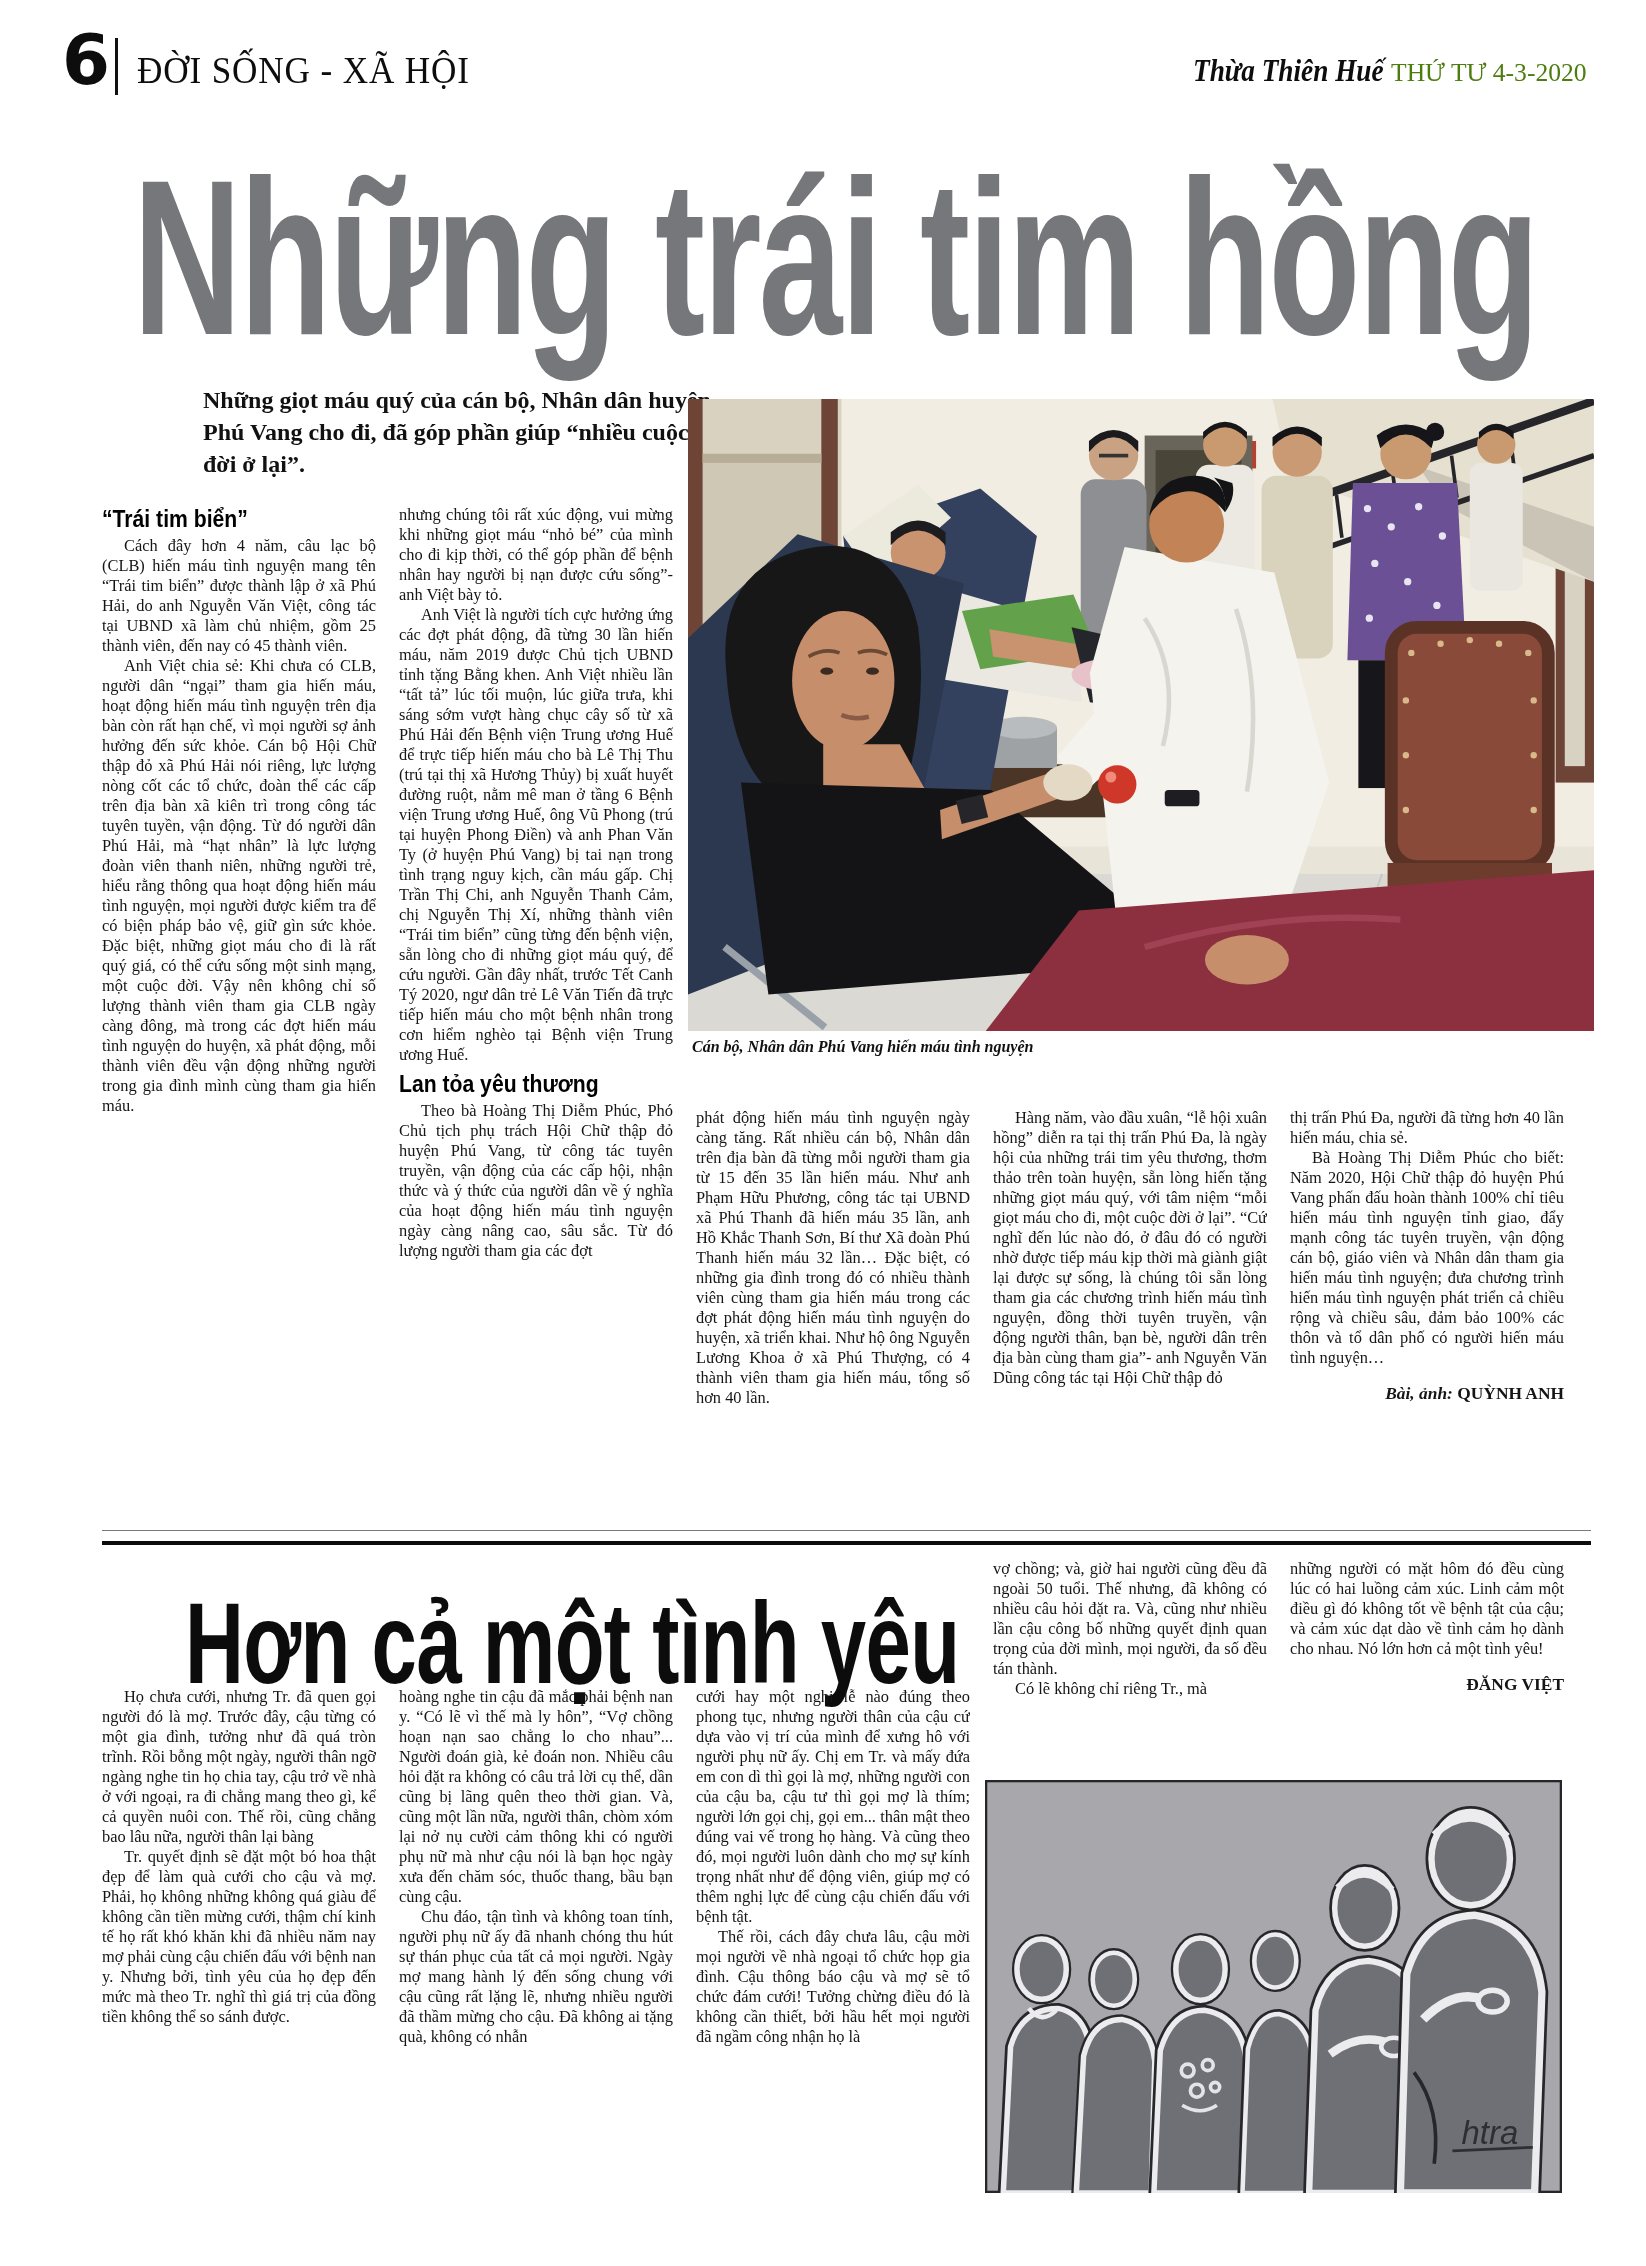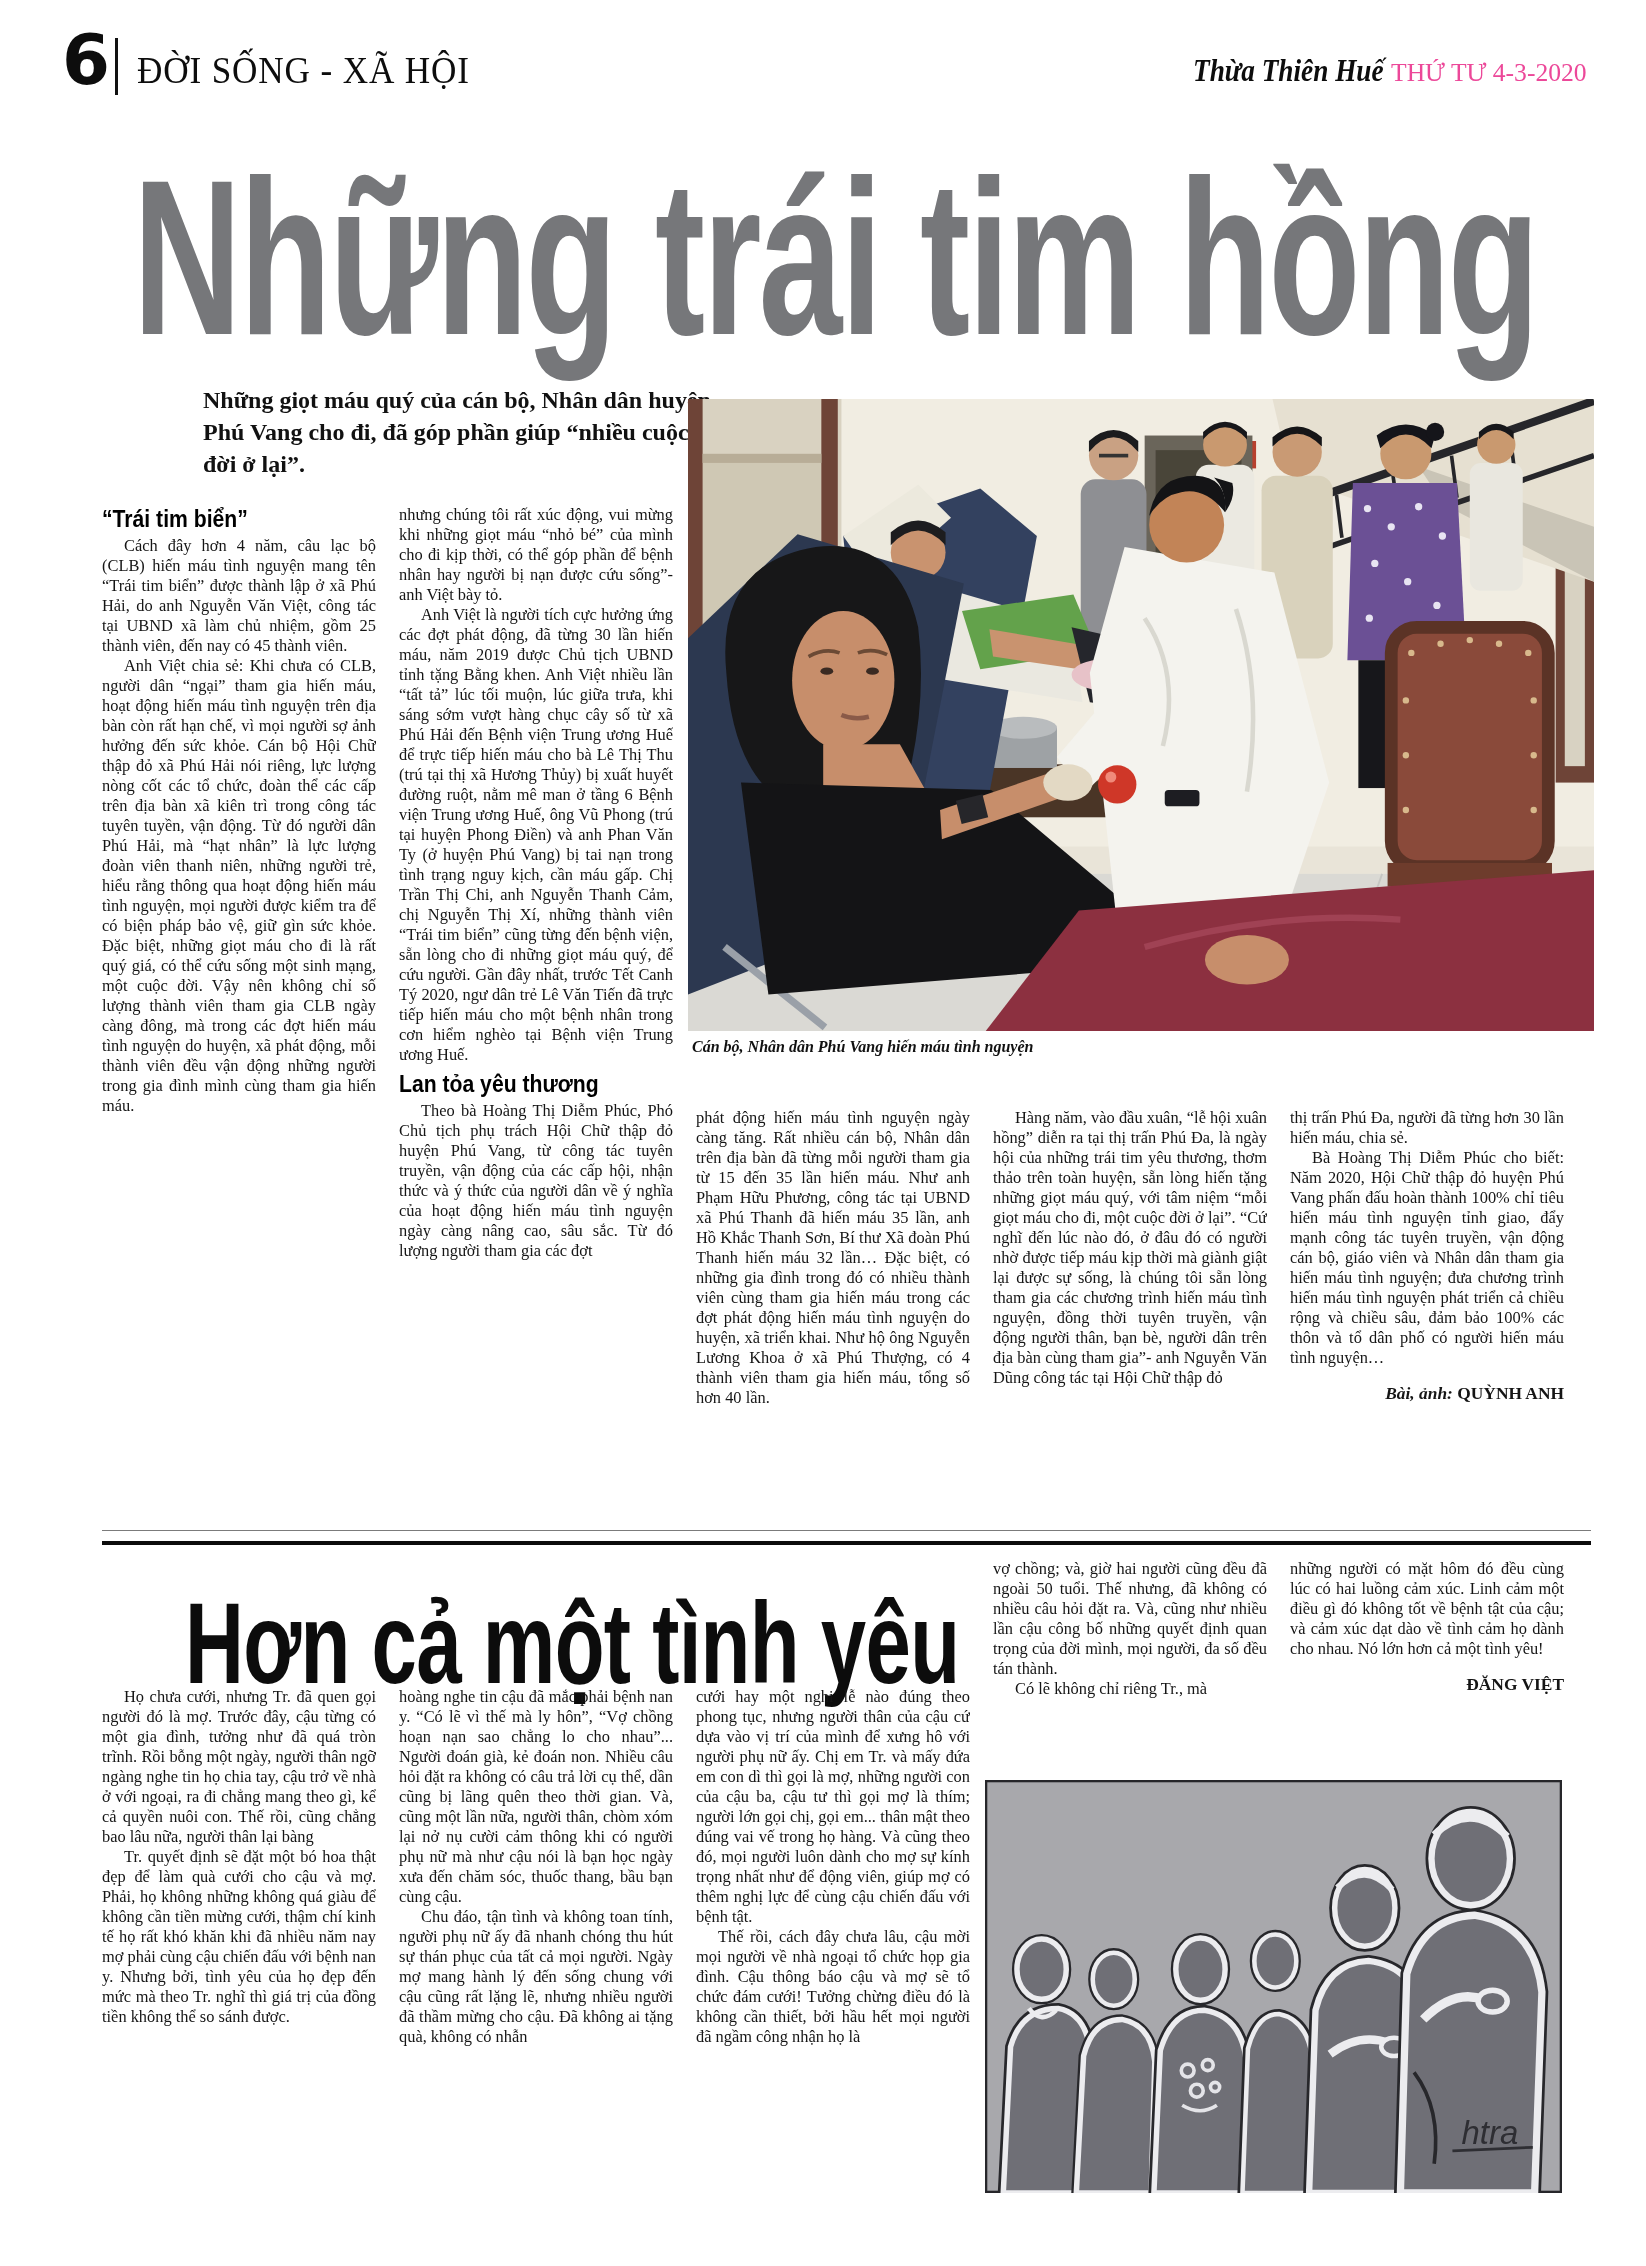--- a/index.html
+++ b/index.html
@@ -15,21 +15,21 @@
   }
   .header-bar { position:absolute; left:115px; top:38px; width:2.7px; height:57px; background:#111; }
   .section-title {
     position:absolute; left:137px; top:49px; font-size:37px; letter-spacing:0.9px; color:#0d0d0d;
     transform:scaleX(0.95); transform-origin:left top; white-space:nowrap;
   }
   .masthead {
     position:absolute; left:1193px; top:53px; font-weight:bold; font-style:italic; font-size:31px;
     transform:scaleX(0.88); transform-origin:left top; white-space:nowrap; color:#0d0d0d;
   }
-  .issue-date { position:absolute; left:1391px; top:58px; font-size:25.6px; white-space:nowrap; color:#ec4899; }
+  .issue-date { position:absolute; left:1391px; top:58px; font-size:25.6px; white-space:nowrap; color:#4d7c0f; }
 
   
   .headline-1 {
     position:absolute; left:133px; top:152px;
     font-family:"Liberation Sans","DejaVu Sans",sans-serif; font-weight:bold;
     font-size:188px; line-height:0.95; letter-spacing:-2.7px; white-space:nowrap;
     transform:scale(0.80,1.18); transform-origin:top left;
   }
   .headline-2 {
     position:absolute; left:185px; top:1590px;
@@ -277,21 +277,21 @@
       <h3 class="subhead">Lan tỏa yêu thương</h3>
       <p class="para">Theo bà Hoàng Thị Diễm Phúc, Phó Chủ tịch phụ trách Hội Chữ thập đỏ huyện Phú Vang, từ công tác tuyên truyền, vận động của các cấp hội, nhận thức và ý thức của người dân về ý nghĩa của hoạt động hiến máu tình nguyện ngày càng nâng cao, sâu sắc. Từ đó lượng người tham gia các đợt</p>
     </div>
   <div class="col a1-c3">
       <p class="para cont">phát động hiến máu tình nguyện ngày càng tăng. Rất nhiều cán bộ, Nhân dân trên địa bàn đã từng mỗi người tham gia từ 15 đến 35 lần hiến máu. Như anh Phạm Hữu Phương, công tác tại UBND xã Phú Thanh đã hiến máu 35 lần, anh Hồ Khắc Thanh Sơn, Bí thư Xã đoàn Phú Thanh hiến máu 32 lần… Đặc biệt, có những gia đình trong đó có nhiều thành viên cùng tham gia hiến máu trong các đợt phát động hiến máu tình nguyện do huyện, xã triển khai. Như hộ ông Nguyễn Lương Khoa ở xã Phú Thượng, có 4 thành viên tham gia hiến máu, tổng số hơn 40 lần.</p>
     </div>
   <div class="col a1-c4">
       <p class="para">Hàng năm, vào đầu xuân, “lễ hội xuân hồng” diễn ra tại thị trấn Phú Đa, là ngày hội của những trái tim yêu thương, thơm thảo trên toàn huyện, sẵn lòng hiến tặng những giọt máu quý, với tâm niệm “mỗi giọt máu cho đi, một cuộc đời ở lại”. “Cứ nghĩ đến lúc nào đó, ở đâu đó có người nhờ được tiếp máu kịp thời mà giành giật lại được sự sống, là chúng tôi sẵn lòng tham gia các chương trình hiến máu tình nguyện, đồng thời tuyên truyền, vận động người thân, bạn bè, người dân trên địa bàn cùng tham gia”- anh Nguyễn Văn Dũng công tác tại Hội Chữ thập đỏ</p>
     </div>
   <div class="col a1-c5">
-      <p class="para cont">thị trấn Phú Đa, người đã từng hơn 30 lần hiến máu, chia sẻ.</p>
+      <p class="para cont">thị trấn Phú Đa, người đã từng hơn 40 lần hiến máu, chia sẻ.</p>
       <p class="para">Bà Hoàng Thị Diễm Phúc cho biết: Năm 2020, Hội Chữ thập đỏ huyện Phú Vang phấn đấu hoàn thành 100% chỉ tiêu hiến máu tình nguyện tỉnh giao, đẩy mạnh công tác tuyên truyền, vận động cán bộ, giáo viên và Nhân dân tham gia hiến máu tình nguyện; đưa chương trình hiến máu tình nguyện phát triển cả chiều rộng và chiều sâu, đảm bảo 100% các thôn và tổ dân phố có người hiến máu tình nguyện…</p>
       <p class="byline"><span class="byline-prefix">Bài, ảnh: </span><span class="byline-name">QUỲNH ANH</span></p>
     </div>
 
   <div class="article-sep"></div>
 
   <div class="headline-2">Hơn cả một tình yêu</div>
 
   <div class="col a2-c1">
       <p class="para">Họ chưa cưới, nhưng Tr. đã quen gọi người đó là mợ. Trước đây, cậu từng có một gia đình, tưởng như đã quá tròn trĩnh. Rồi bỗng một ngày, người thân ngỡ ngàng nghe tin họ chia tay, cậu trở về nhà ở với ngoại, ra đi chẳng mang theo gì, kể cả quyền nuôi con. Thế rồi, cũng chẳng bao lâu nữa, người thân lại bàng</p>

